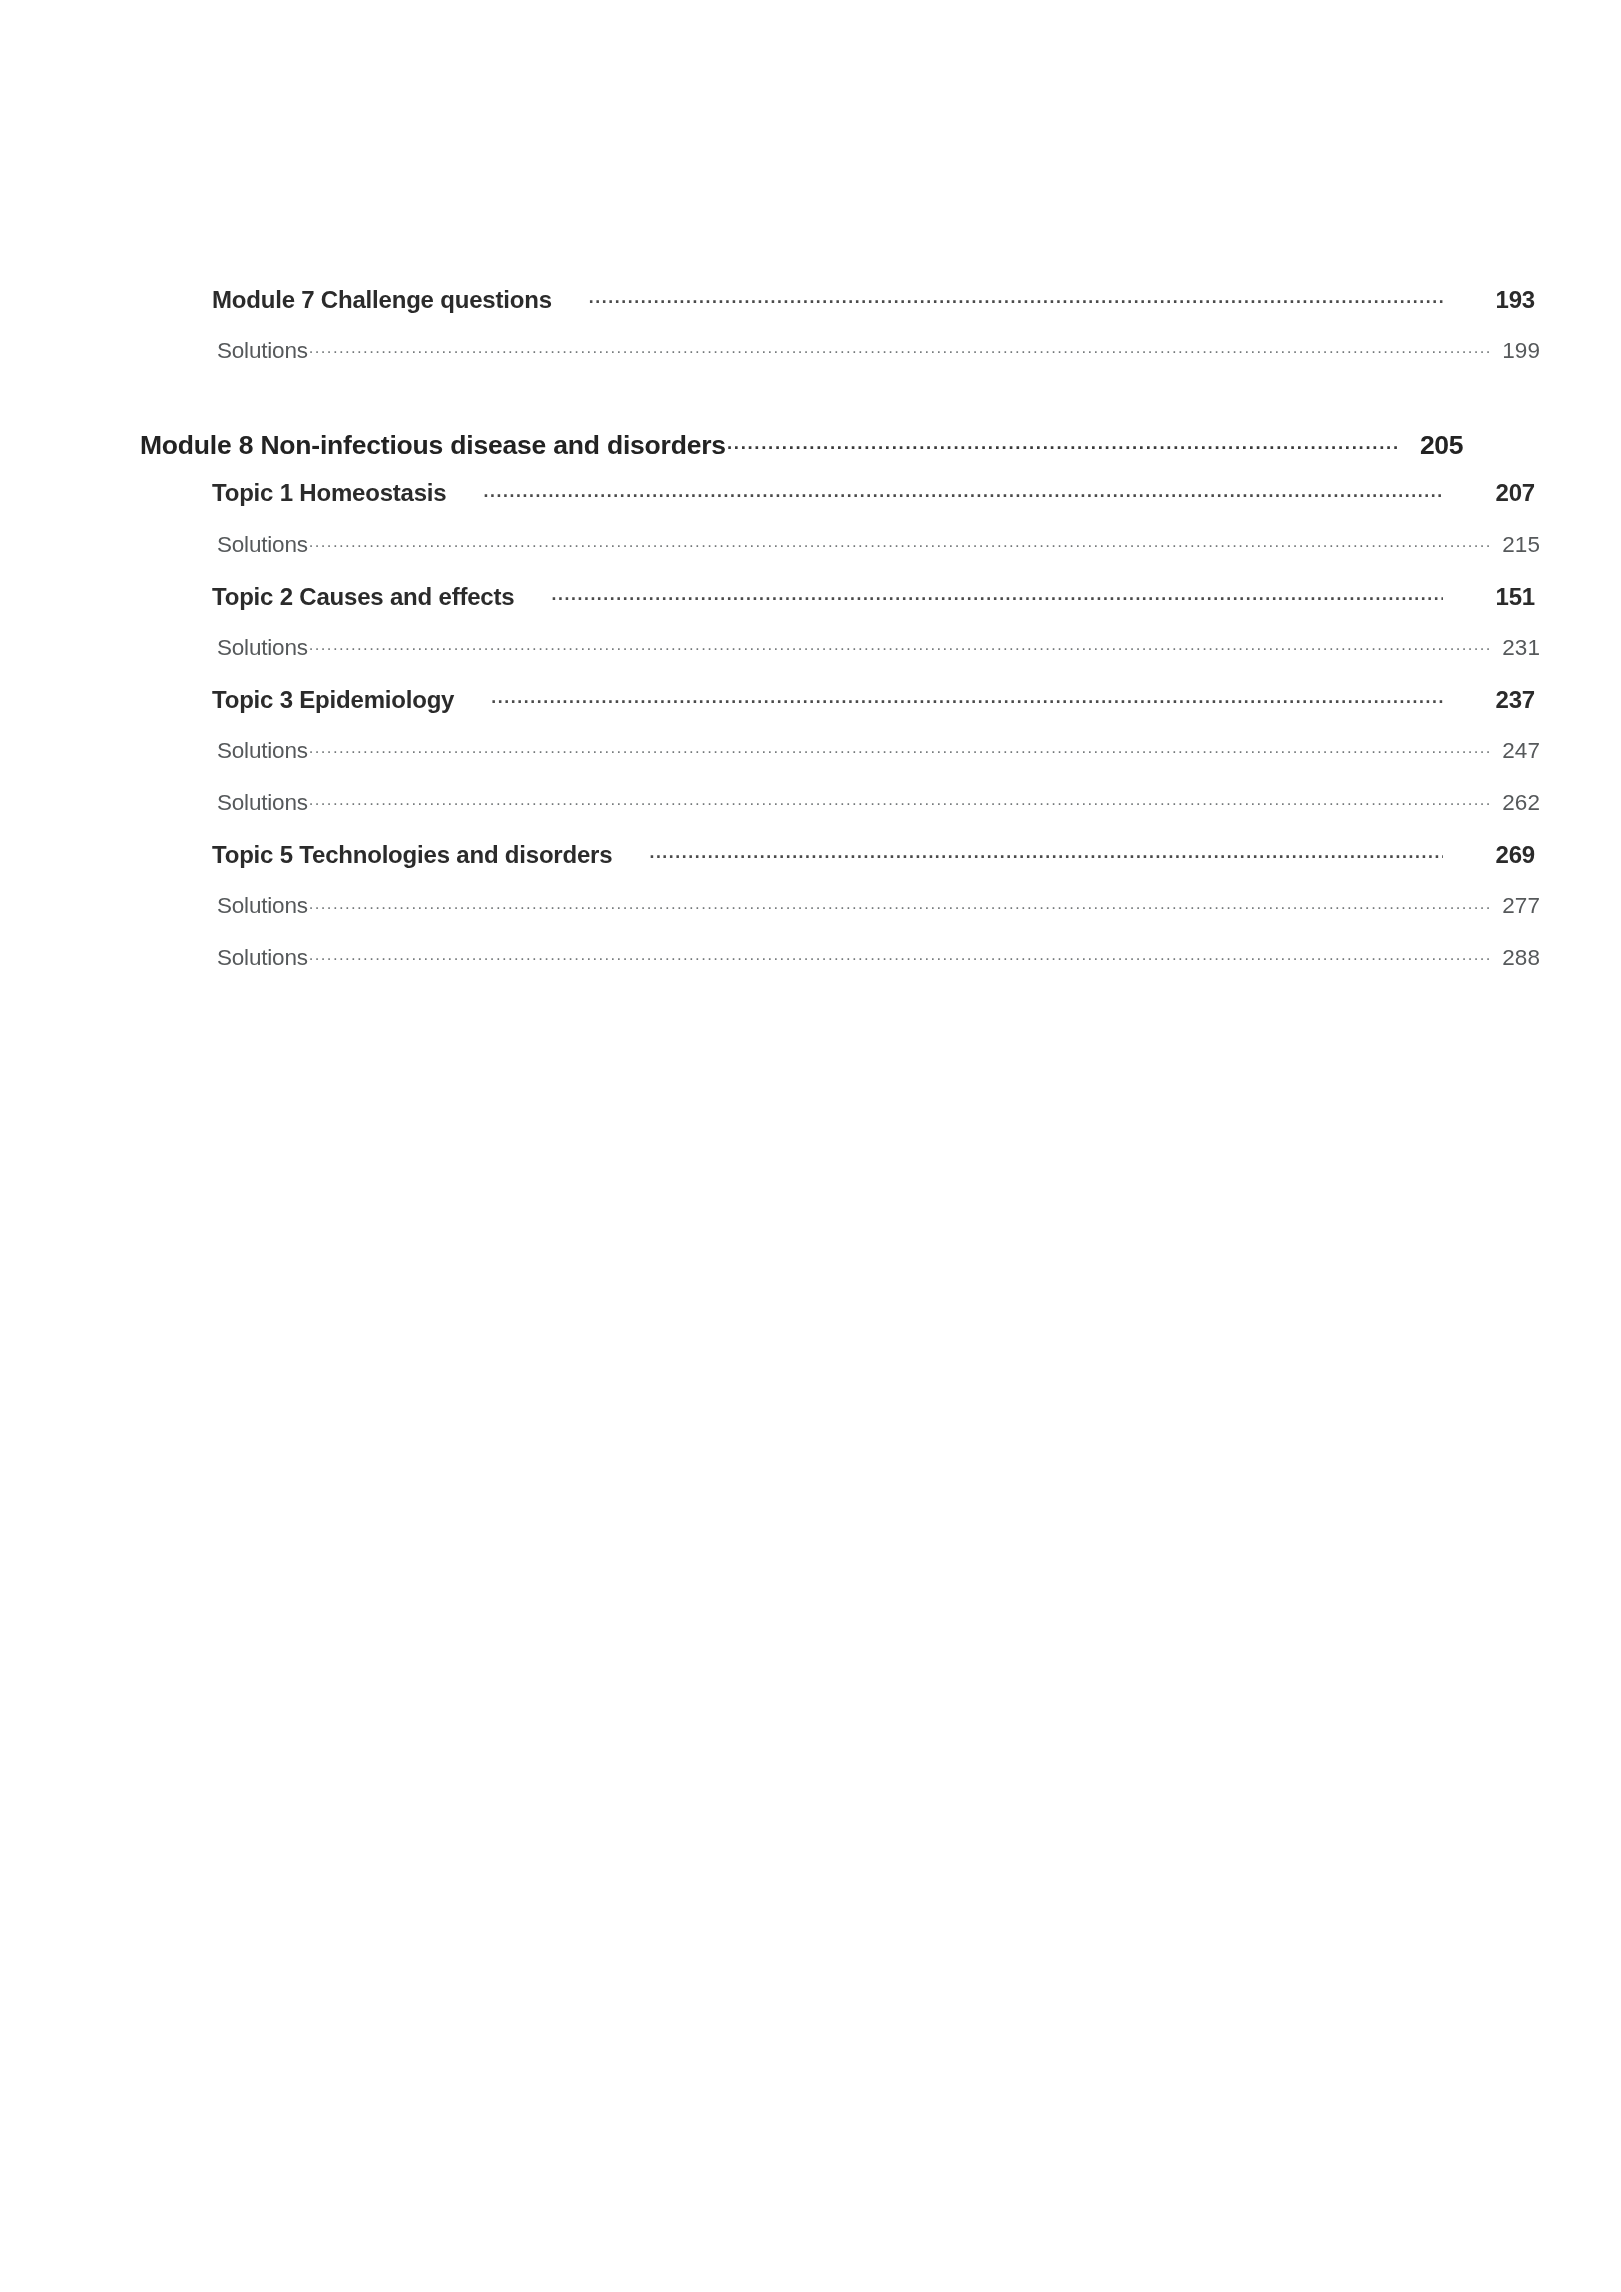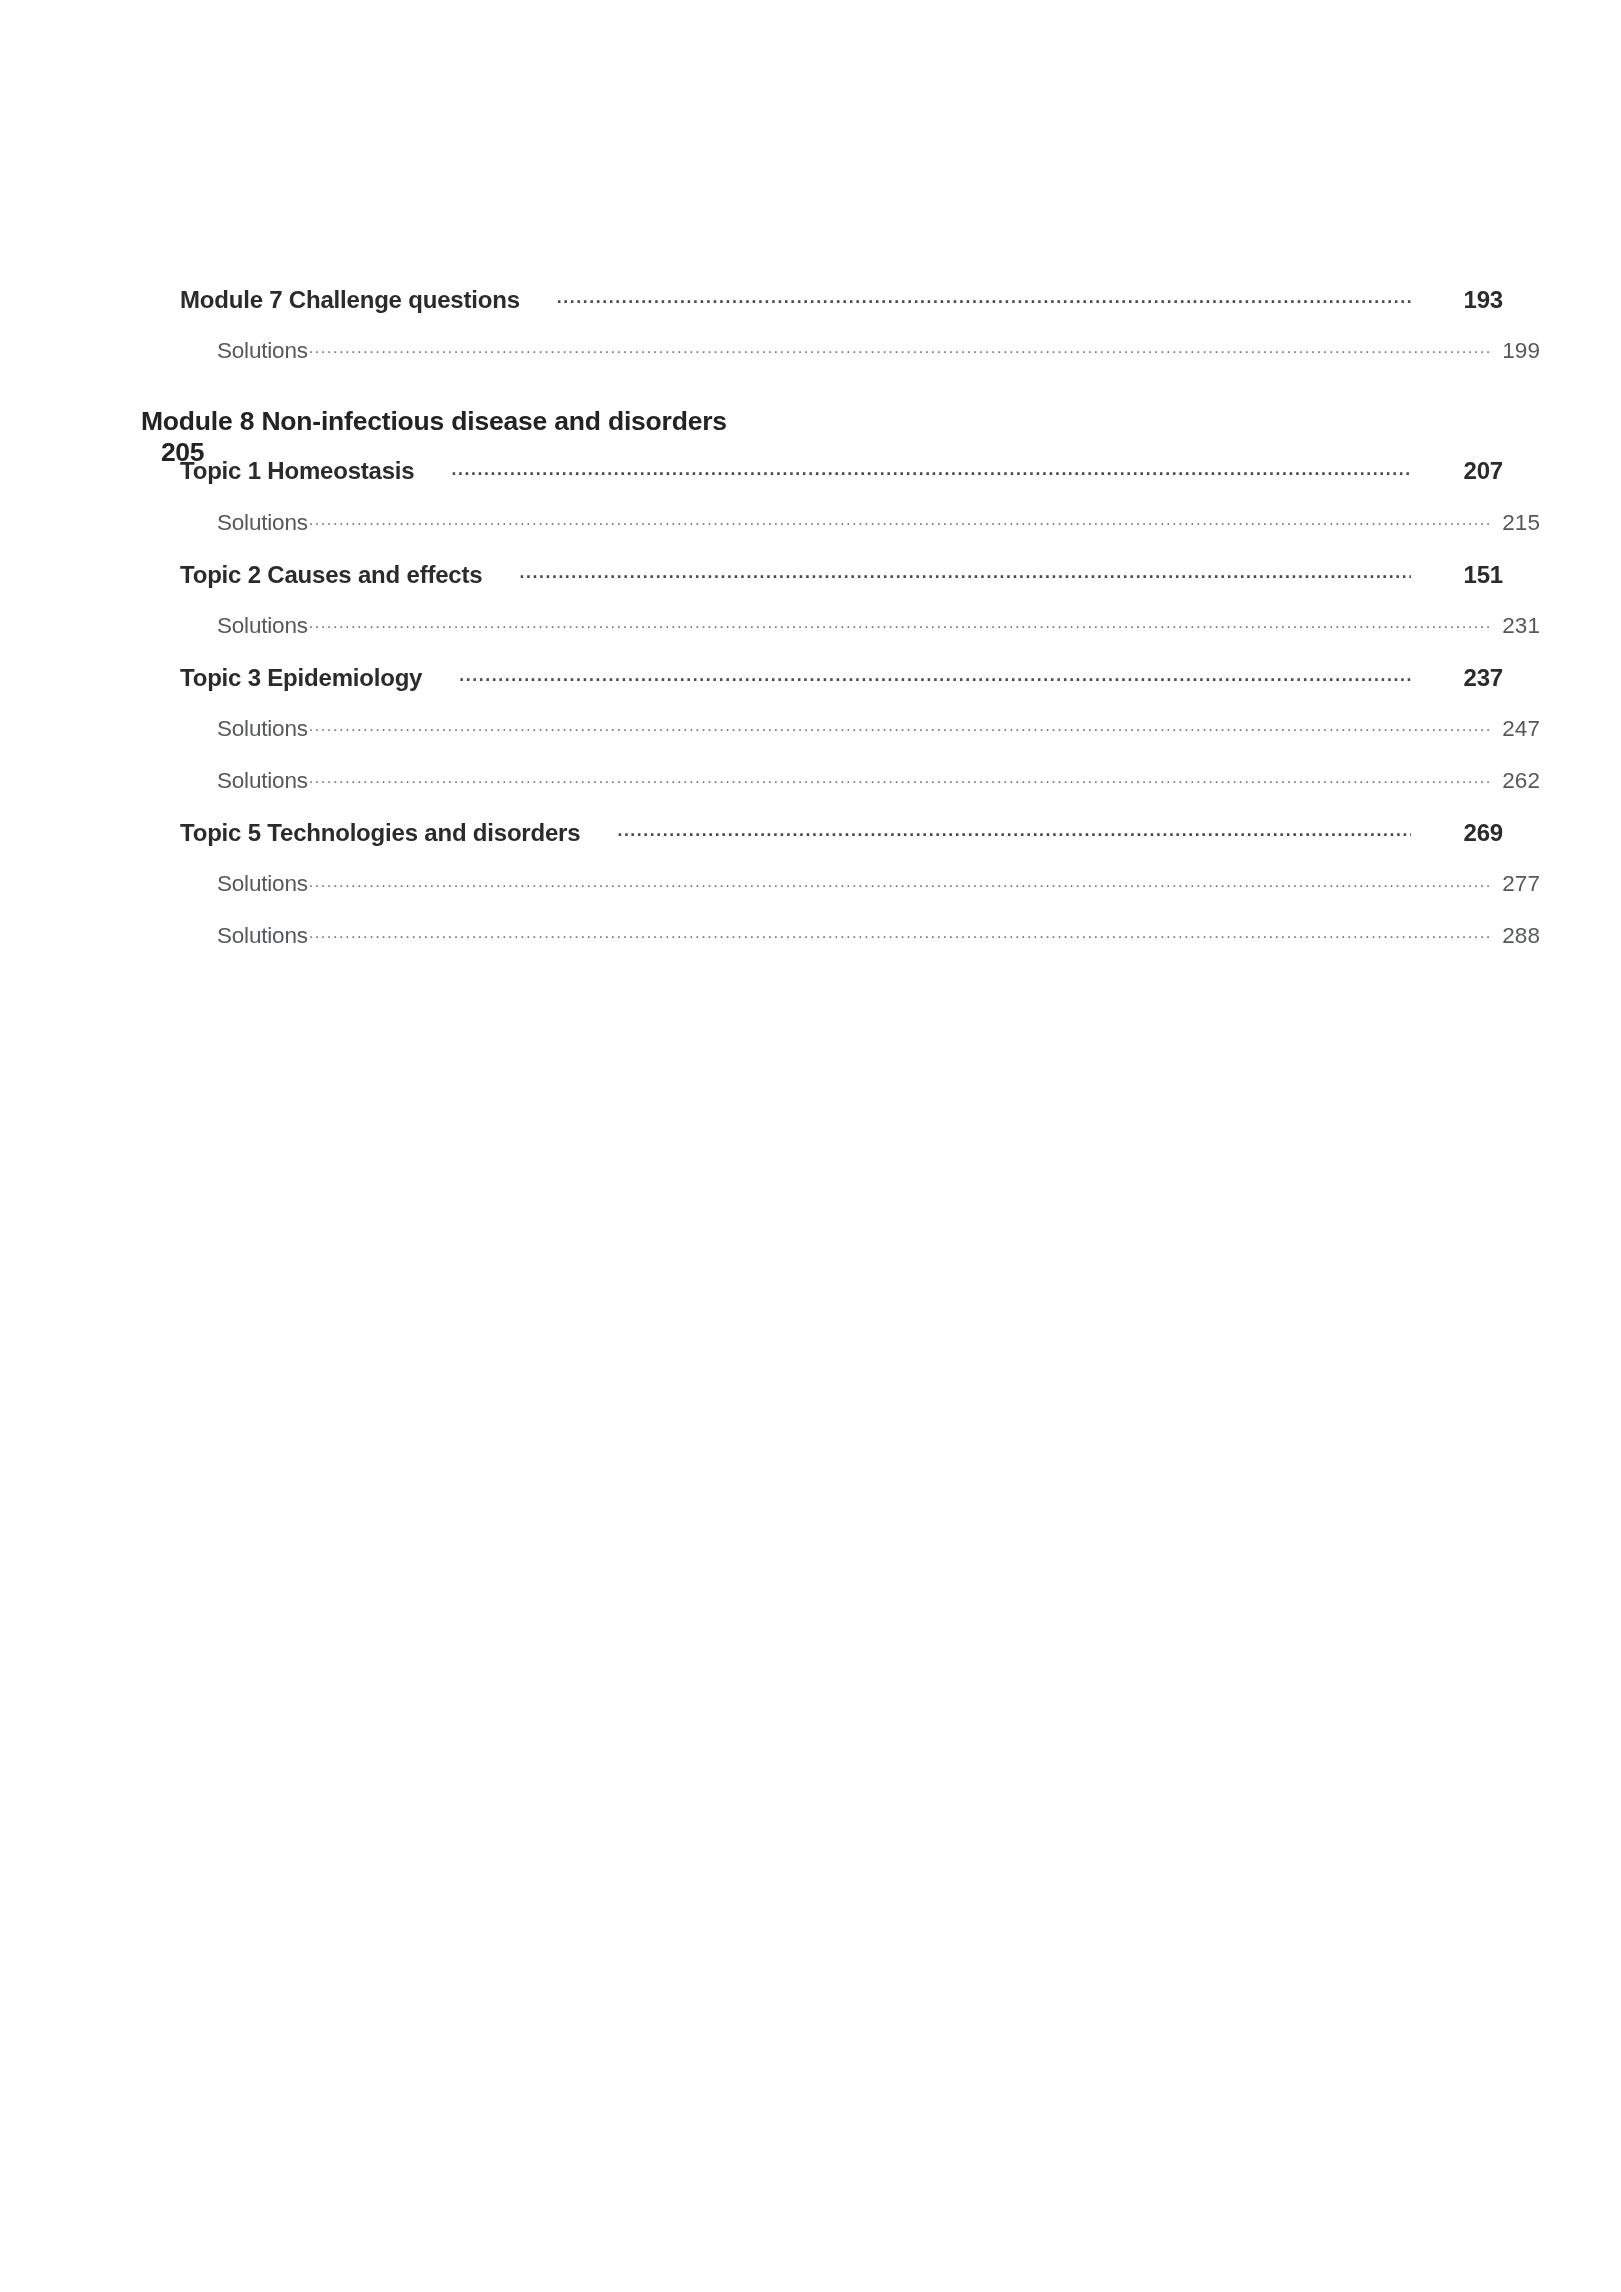--- a/index.html
+++ b/index.html
@@ -87,21 +87,21 @@
     font-size: 18.6px;
     letter-spacing: 1.7px;
     color: #3a3a3a;
   }
 
   
   .lvl-topic {
     font-size: 24px;
     font-weight: bold;
     letter-spacing: -0.2px;
-    margin-left: 40px;
+    margin-left: 72px;
     color: #2b2b2b;
     gap: 36px;
   }
   .lvl-topic .toc-page {
     font-weight: bold;
     font-size: 24px;
     min-width: 55px;
   }
   .lvl-topic .toc-leader::after {
     font-size: 17.6px;
@@ -124,21 +124,21 @@
     color: #56595b;
   }
   .lvl-solution .toc-leader::after {
     font-size: 16.7px;
     letter-spacing: 1.4px;
     color: #74787a;
   }
 
   
   .toc-row { height: 35px; }
-  .gap-module-before { margin-top: 35px; flex-direction: column; }
+  .gap-module-before { margin-top: 57px; }
   .gap-ack-before { margin-top: 80px; }
   .row-spacing { margin-top: 16.7px; }
   .row-spacing-tight { margin-top: 14.7px; }
 </style>
 </head>
 <body>
 
 <div class="page">
 
   <div class="toc">

